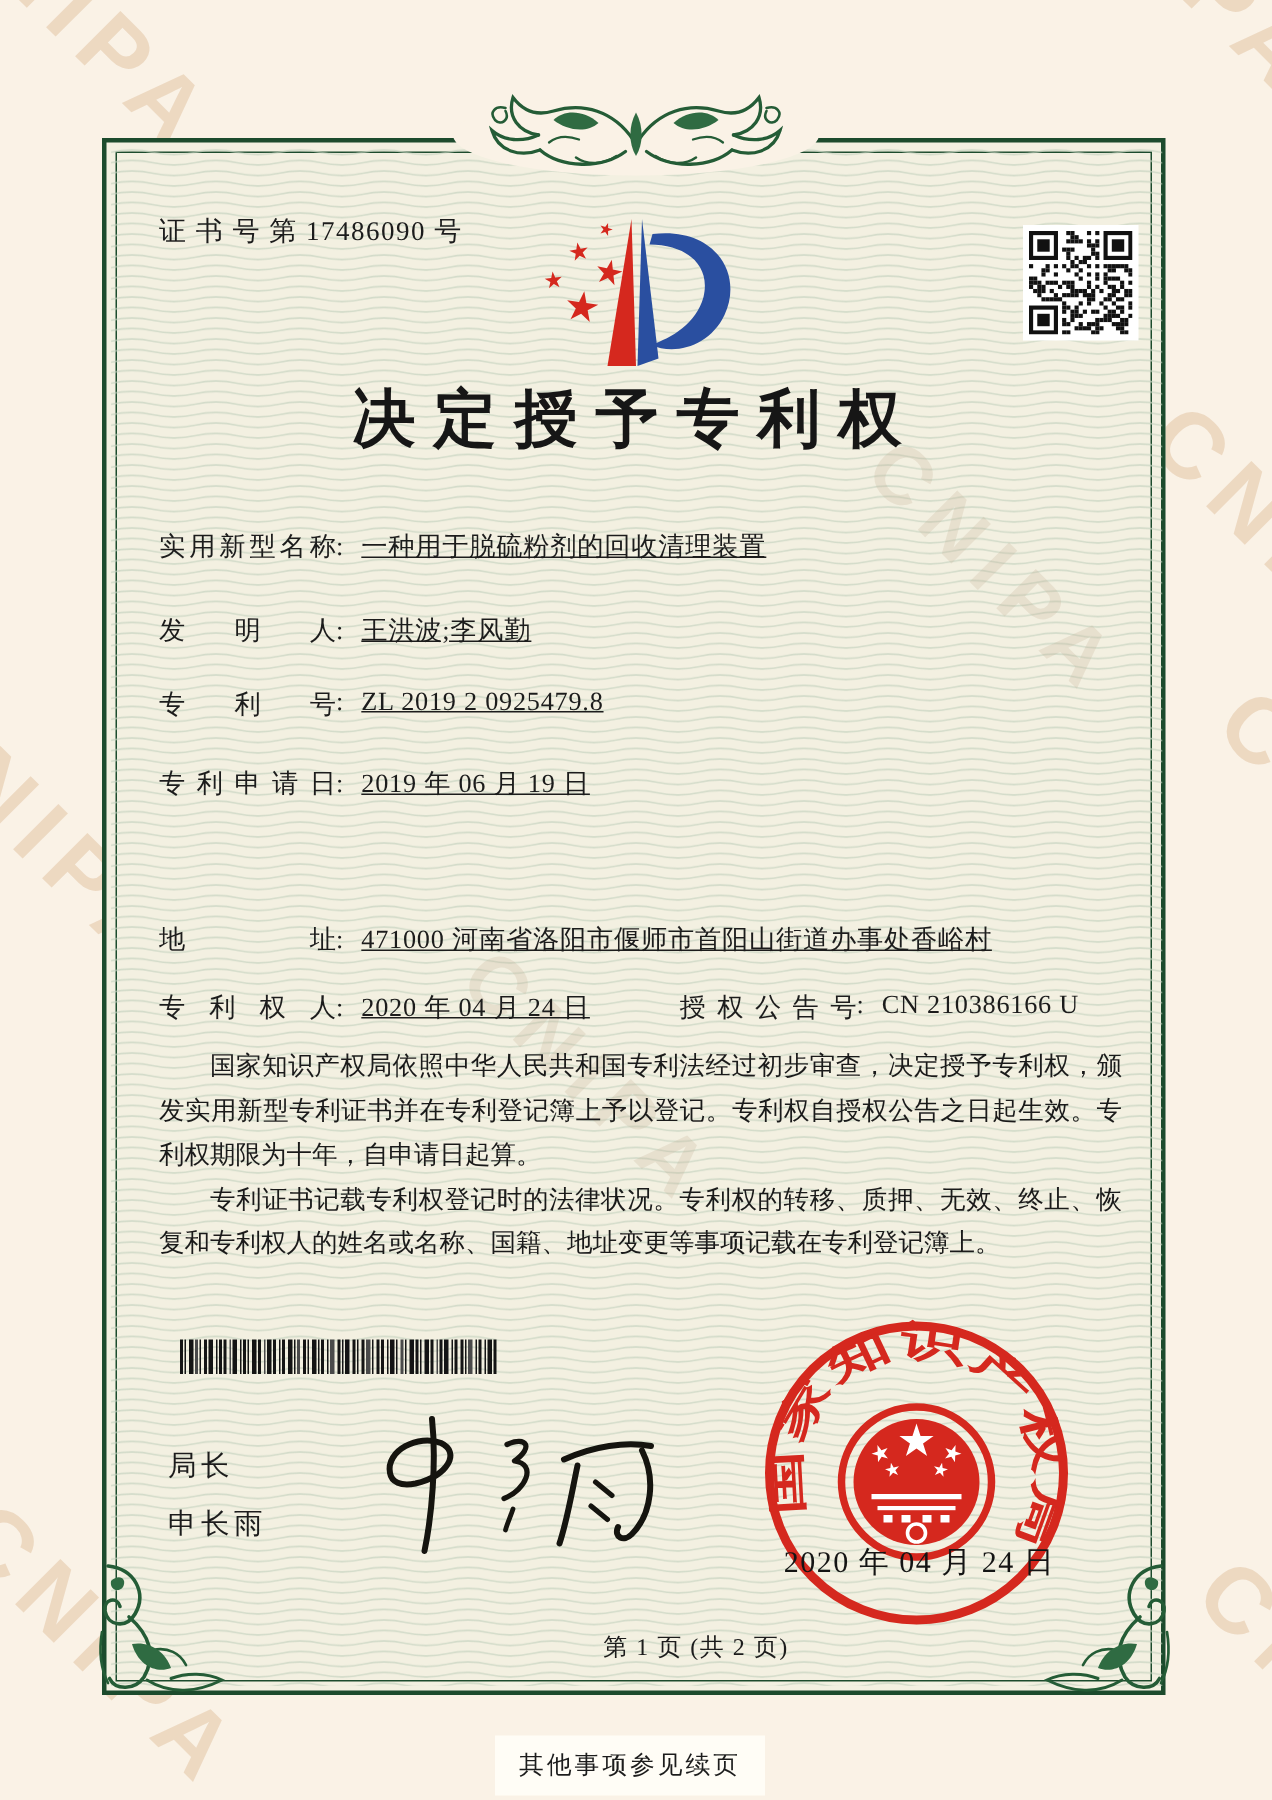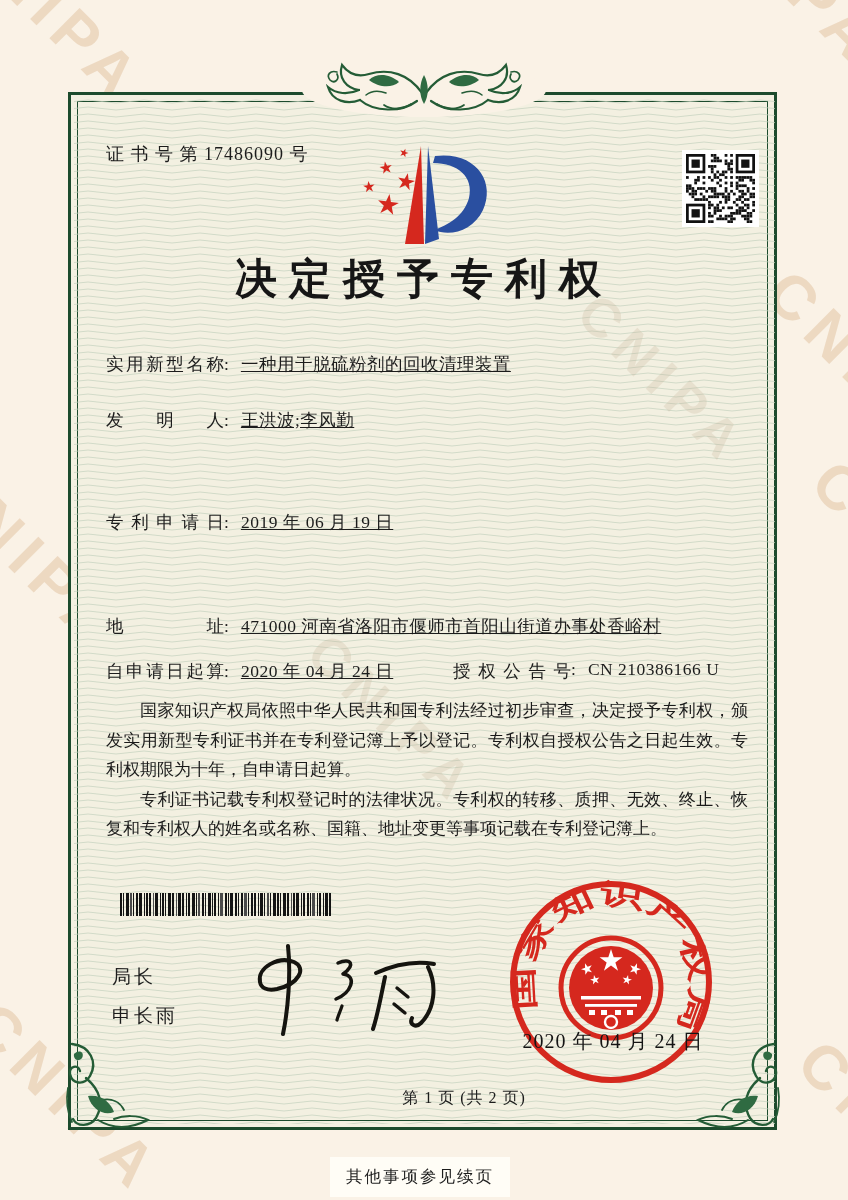--- a/index.html
+++ b/index.html
@@ -358,29 +358,32 @@
     </svg>
 
   <div class="title">决定授予专利权</div>
 
   <div class="frow r0">
     <span class="flabel">实用新型名称</span><span class="fcolon">:</span><span class="fvalue">一种用于脱硫粉剂的回收清理装置</span>
   </div>
   <div class="frow r1">
     <span class="flabel">发明人</span><span class="fcolon">:</span><span class="fvalue">王洪波;李风勤</span>
   </div>
+  <div class="frow r2">
+    <span class="flabel">专利号</span><span class="fcolon">:</span><span class="fvalue">ZL 2019 2 0925479.8</span>
+  </div>
   <div class="frow r3">
     <span class="flabel">专利申请日</span><span class="fcolon">:</span><span class="fvalue">2019 年 06 月 19 日</span>
   </div>
   <div class="frow r5">
     <span class="flabel">地址</span><span class="fcolon">:</span><span class="fvalue">471000 河南省洛阳市偃师市首阳山街道办事处香峪村</span>
   </div>
   <div class="frow r6">
     <span>
-      <span class="flabel">自申请日起算</span><span class="fcolon">:</span><span class="fvalue">2020 年 04 月 24 日</span>
+      <span class="flabel">专利权人</span><span class="fcolon">:</span><span class="fvalue">2020 年 04 月 24 日</span>
     </span>
     <span class="second">
       <span class="flabel">授权公告号</span><span class="fcolon">:</span><span class="fvalue">CN 210386166 U</span>
     </span>
   </div>
 
   <div class="paras">
     <p>国家知识产权局依照中华人民共和国专利法经过初步审查，决定授予专利权，颁发实用新型专利证书并在专利登记簿上予以登记。专利权自授权公告之日起生效。专利权期限为十年，自申请日起算。</p>
     <p>专利证书记载专利权登记时的法律状况。专利权的转移、质押、无效、终止、恢复和专利权人的姓名或名称、国籍、地址变更等事项记载在专利登记簿上。</p>
   </div>

